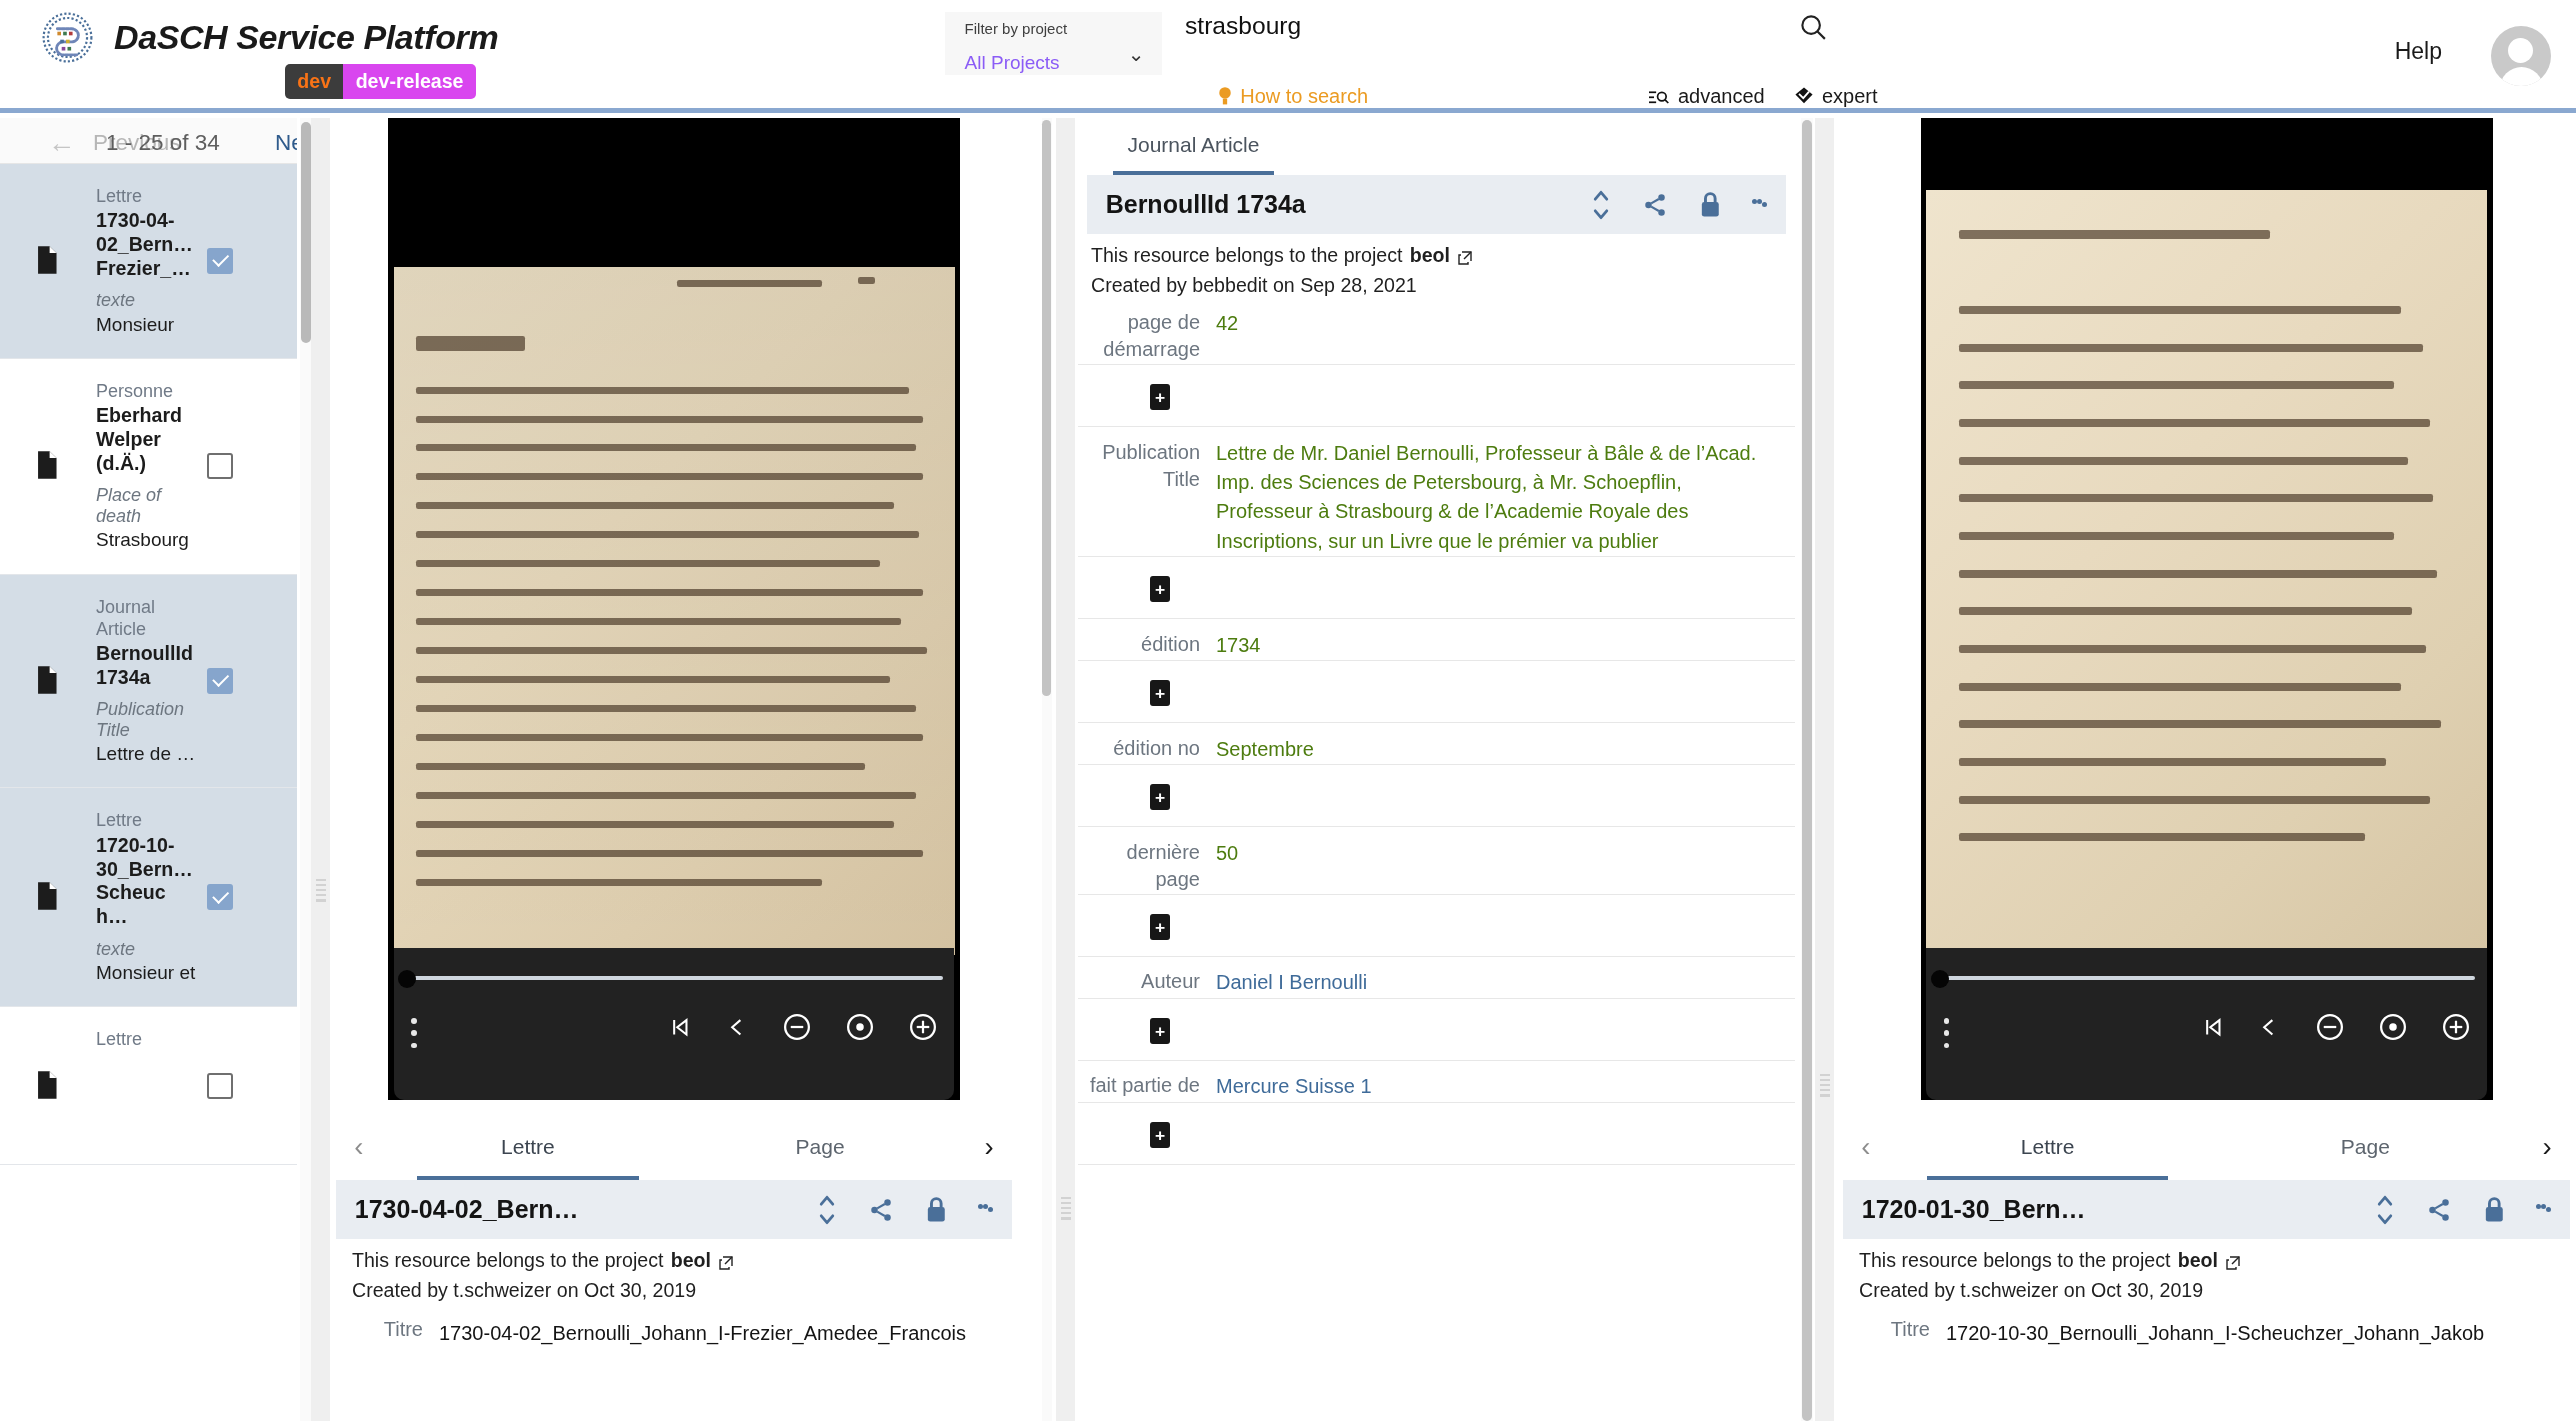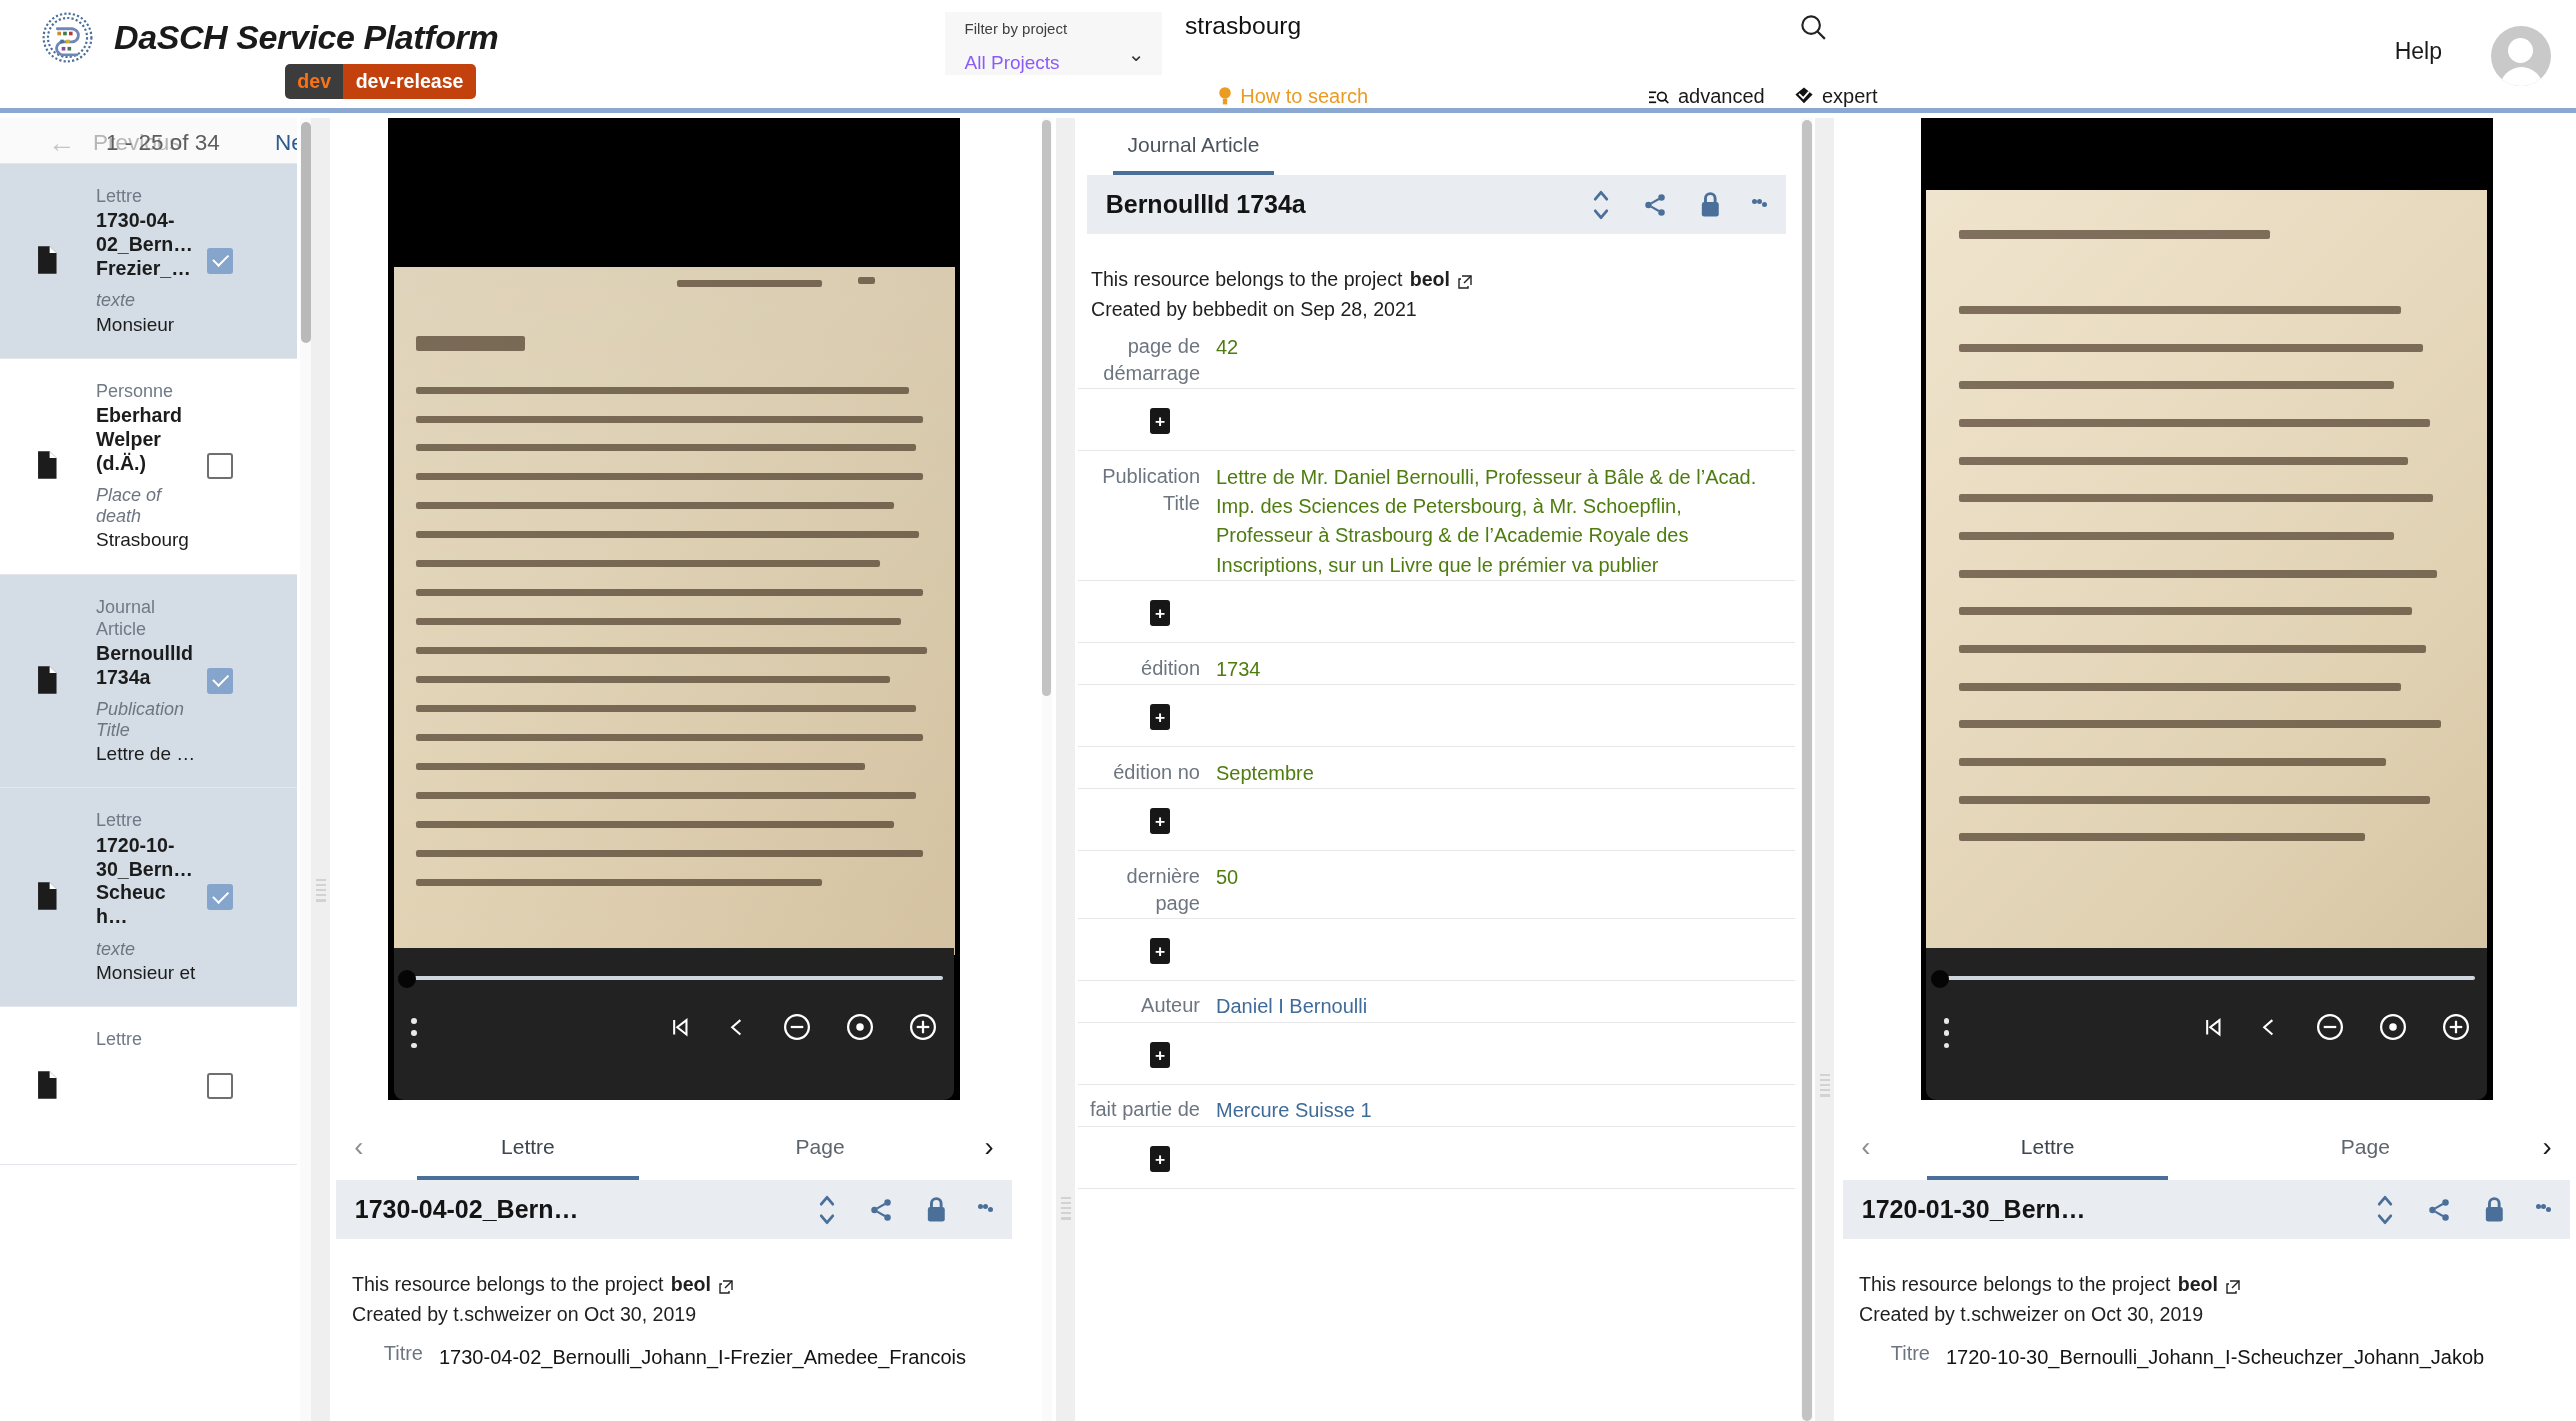--- a/index.html
+++ b/index.html
@@ -17,21 +17,21 @@
   }
   #brand { position:absolute; left:40px; top:10px; display:flex; align-items:center; gap:19px;font-style:italic; }
   #logo { width:55px; height:55px; position:relative; }
   #logo svg { display:block; }
   #brandtitle { font-size:34px; font-weight:700; color:#1a1a1a; letter-spacing:-0.4px; }
   #devbadge {
     position:absolute; left:285px; top:64px; display:flex; height:35px;
     border-radius:5px; overflow:hidden; font-size:19.6px; font-weight:700;
   }
   #devbadge .left { background:#3c3c3c; color:#f97316; padding:0 12.3px; display:flex; align-items:center; }
-  #devbadge .right { background:#c2410c; color:#fff; padding:0 12.3px; display:flex; align-items:center; }
+  #devbadge .right { background:#d946ef; color:#fff; padding:0 12.3px; display:flex; align-items:center; }
 
   
   #searchwrap { position:absolute; left:945px; top:11.6px; width:902px; }
   #searchrow { display:flex; height:66px; align-items:flex-start; }
   #projfilter {
     width:217px; background:#f7f7f7; border:none; padding:9.4px 0 0 19.6px;
     display:flex; flex-direction:column; justify-content:center; position:relative; cursor:pointer;
   }
   #projfilter .lbl { font-size:15px; color:#3f3f3f; line-height:1.1; }
   #projfilter .val { font-size:19px; color:#8b5cf6; line-height:1.25; margin-top:14px; }
@@ -143,21 +143,21 @@
     content:""; position:absolute; left:12%; right:12%; bottom:0; height:4.3px; background:#4a6f99;
   }
 
   
   .res-head {
     background:#e9edf2; height:59px; display:flex; align-items:center; padding:0 19px; position:relative;
   }
   .res-head .title { font-size:25px; font-weight:700; color:#141414; flex:1; white-space:nowrap; overflow:hidden; }
   .res-head .acts { display:flex; align-items:center; gap:30px; }
   .res-head .acts span { cursor:pointer; display:flex; align-items:center; }
-  .res-meta { padding:10px 0 0 16px;margin-top:24px; }
+  .res-meta { padding:10px 0 0 16px; }
   .res-meta .line1 { font-size:19.6px; color:#1f1f1f; display:flex; align-items:center; gap:7.2px; }
   .res-meta .line1 b { font-weight:700; }
   .res-meta .line2 { font-size:19.6px; color:#1f1f1f; margin-top:7.2px; }
 
   
   .prop-table { width:100%; }
   .prow { display:flex; border-bottom:0.7px solid #e7e7e7; padding:11.6px 0 0 0; }
   .prow:last-child { border-bottom:none; }
   .prow .pk {
     width:138px; text-align:right; padding-right:16px; font-size:20px;

